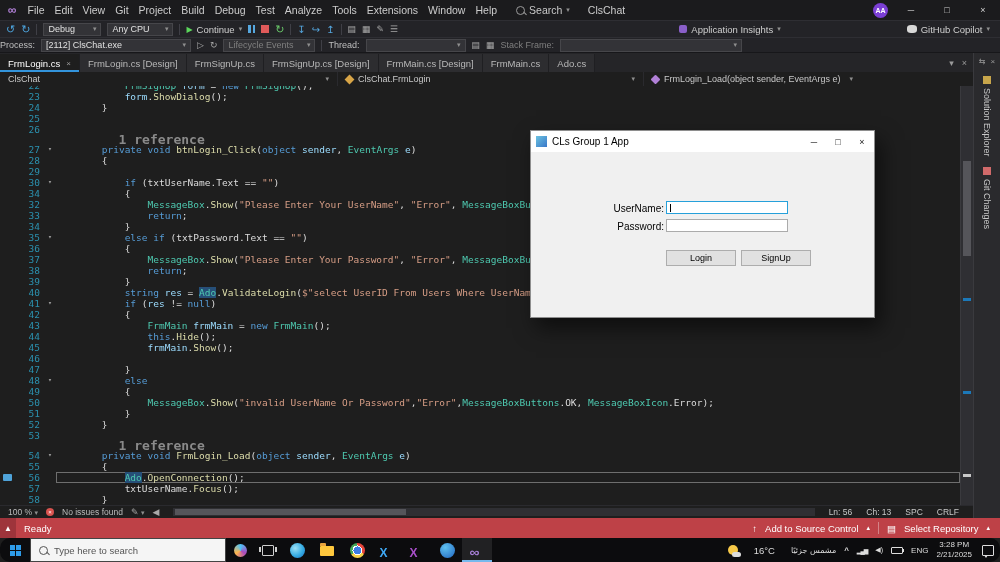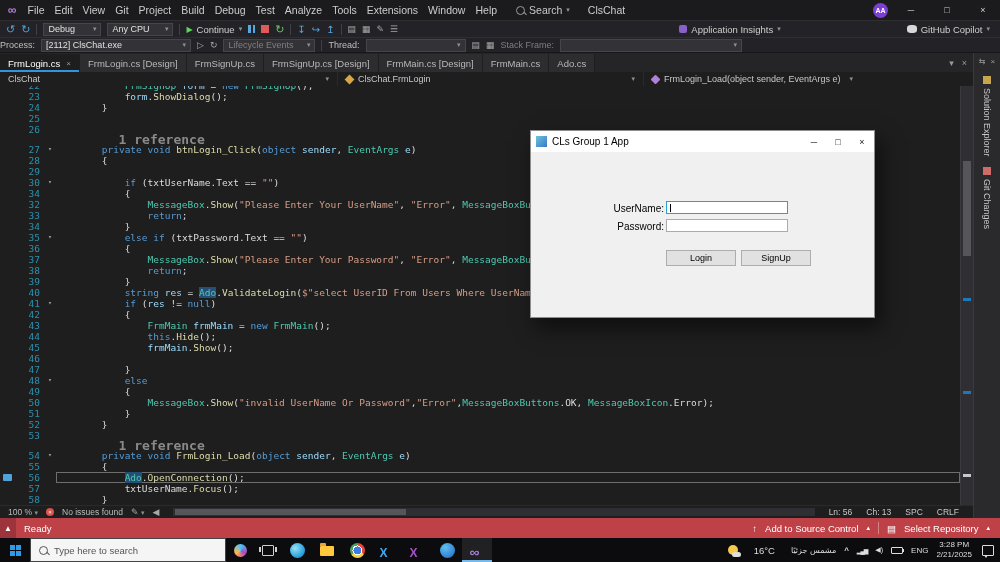--- a/index.html
+++ b/index.html
@@ -92,21 +92,21 @@
   .sb-right{margin-left:auto;display:flex;align-items:center;gap:8px;padding-right:10px;}
   .sb-sep{width:1px;height:12px;background:rgba(255,255,255,0.35);}
   
   #sidestrip{position:absolute;right:0;top:53px;height:465px;width:27px;background:#2A2A2D;border-left:1px solid #3A3A3E;
              box-sizing:border-box;display:flex;flex-direction:column;align-items:center;gap:10px;color:#C8C8C8;}
   .ss-icons{display:flex;gap:5px;margin-top:4px;font-size:8px;color:#9A9A9A;}
   .vtab{writing-mode:vertical-rl;font-size:9px;color:#C8C8C8;display:flex;align-items:center;gap:4px;}
   .vtab .vic{width:8px;height:8px;background:#C8A64B;display:inline-block;}
   .vtab:nth-of-type(3) .vic{background:#D16A6A;}
   
-  #taskbar{top:538px;height:24px;background:#0C0C0E;display:flex;align-items:center;color:#DDD;}
+  #taskbar{top:538px;height:24px;background:#0C0C0E;display:flex;align-items:center;color:#DDD;border-radius:10px;}
   .tb-start{width:30px;height:24px;display:flex;align-items:center;justify-content:center;}
   .winlogo{display:grid;grid-template-columns:5px 5px;grid-gap:1px;}
   .winlogo i{width:5px;height:5px;background:#2E9BE8;display:block;}
   .tb-searchbox{width:196px;height:24px;background:#F5F5F5;color:#555;display:flex;align-items:center;gap:6px;
                 padding-left:8px;font-size:9.5px;box-sizing:border-box;border:1px solid #444;}
   .tb-searchbox .mag{border-color:#555;}
   .tb-searchbox .mag::after{background:#555;}
   .tb-btn{width:28px;height:24px;display:flex;align-items:center;justify-content:center;}
   .cortana{width:13px;height:13px;border-radius:50%;background:conic-gradient(#4FC3F7,#AB47BC,#FFB74D,#4FC3F7);}
   .tv{position:relative;width:10px;height:9px;border:1px solid #CFCFCF;border-radius:1px;}

